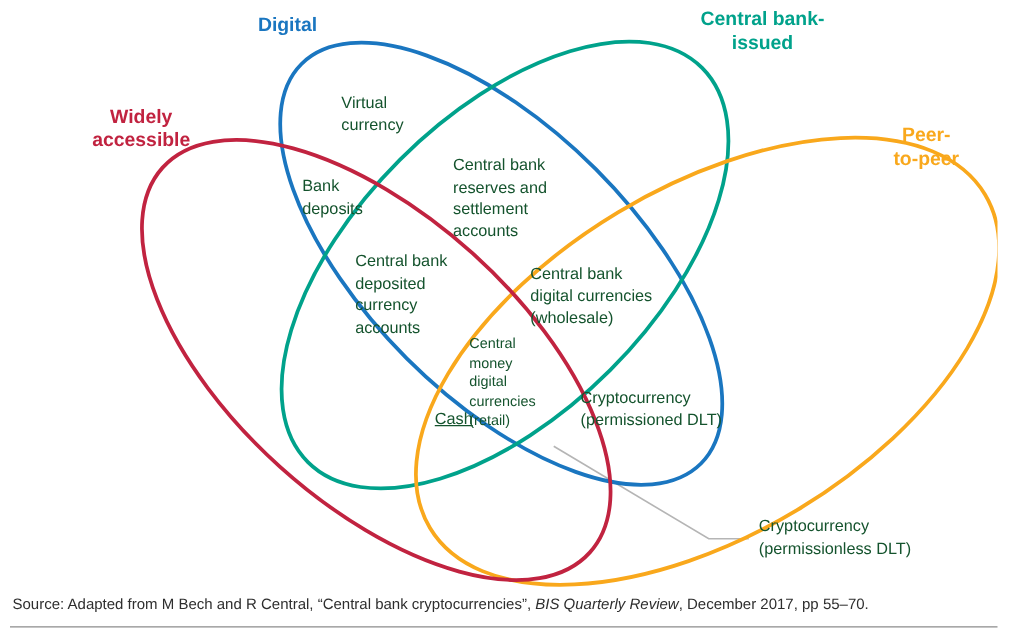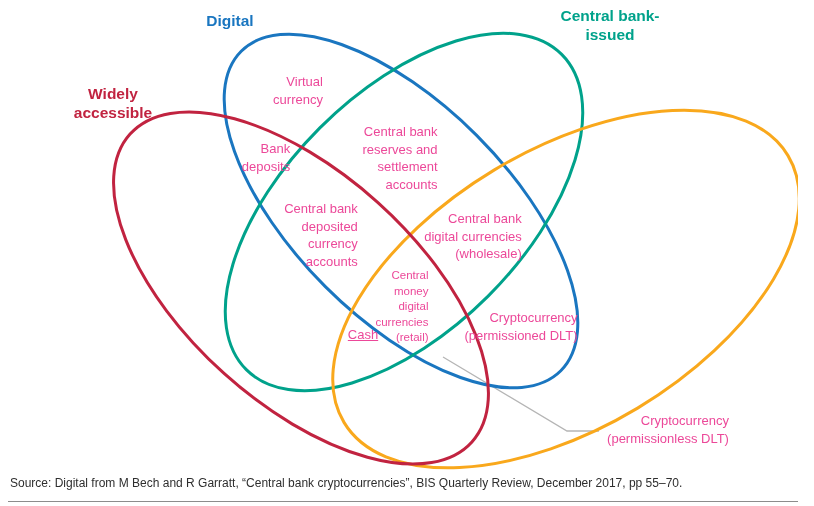--- a/index.html
+++ b/index.html
@@ -16,38 +16,38 @@
     transform:translateX(-50%);
     text-align:center;
     font-weight:bold;
     font-size:15.5px;
     line-height:19px;
     white-space:pre-line;
   }
   .region-label{
     position:absolute;
     transform:translateX(-50%);
-    text-align:right;
+    text-align:left;
     font-size:13px;
     line-height:17.5px;
-    color:#ec4899;
+    color:#14532d;
     white-space:pre-line;
   }
   .region-label.small{
     font-size:11.5px;
     line-height:15.5px;
   }
   #source-line{
     position:absolute;
     left:10px;top:476px;
     font-size:12px;
     color:#2e2e2e;
     white-space:nowrap;
   }
-  #source-line .it{}
+  #source-line .it{font-style:italic;}
   #bottom-rule{
     position:absolute;
     left:8px;top:501px;
     width:798px;height:1px;
     background:#8c8c8c;
   }
 </style>
 </head>
 <body>
 
@@ -67,20 +67,21 @@
   </svg>
 
   <div class="set-label" style="left: 230px; top: 11px; color: rgb(26, 118, 192);">Digital</div>
 
   <div class="set-label" style="left: 113px; top: 84px; color: rgb(193, 35, 64);">Widely
 accessible</div>
 
   <div class="set-label" style="left: 610px; top: 6px; color: rgb(0, 162, 139);">Central bank-
 issued</div>
 
+  <div class="set-label" style="left: 741px; top: 99px; color: rgb(249, 168, 28);">Peer-to-peer</div>
 
   <div class="region-label" style="left:298px;top:73px;">Virtual
 currency</div>
 
   <div class="region-label" style="left:400px;top:123px;">Central bank
 reserves and
 settlement
 accounts</div>
 
   <div class="region-label" style="left:266px;top:140px;">Bank
@@ -104,17 +105,17 @@
   <div class="region-label" style="left:363px;top:326px;text-decoration:underline;">Cash</div>
 
   <div class="region-label" style="left:521px;top:309px;">Cryptocurrency
 (permissioned DLT)</div>
 
 
   <div class="region-label" style="left:668px;top:412px;">Cryptocurrency
 (permissionless DLT)</div>
 
   <div id="source-line">
-    <span>Source: Digital from M Bech and R Garratt, “Central bank cryptocurrencies”, </span><span class="it">BIS Quarterly Review</span><span>, December 2017, pp 55–70.</span>
+    <span>Source: Adapted from M Bech and R Central, “Central bank cryptocurrencies”, </span><span class="it">BIS Quarterly Review</span><span>, December 2017, pp 55–70.</span>
   </div>
 
   <div id="bottom-rule"></div>
 </div>
 
 </body></html>

